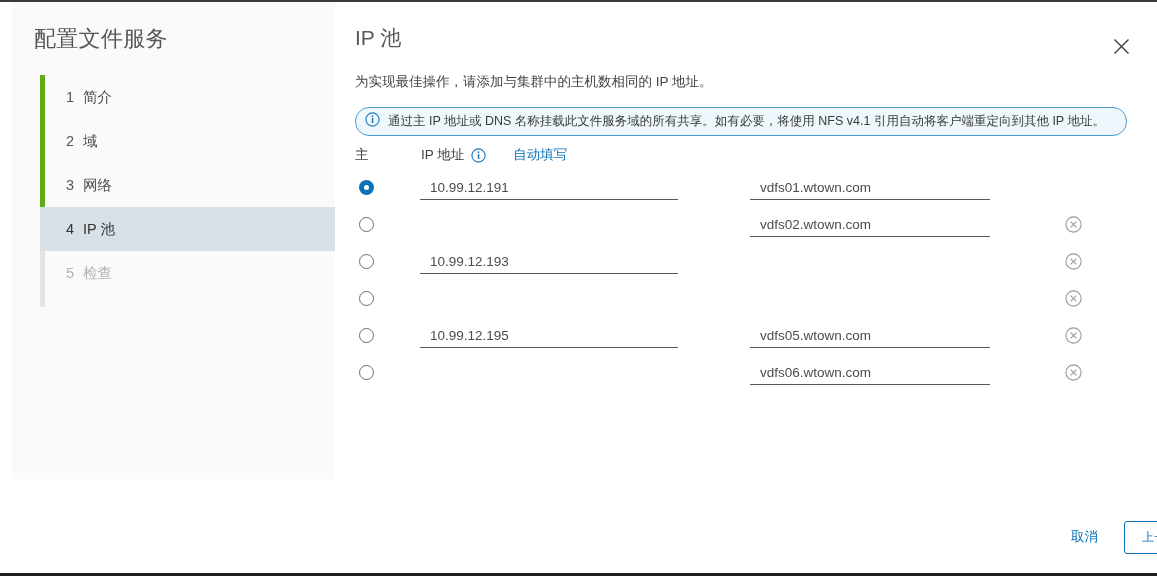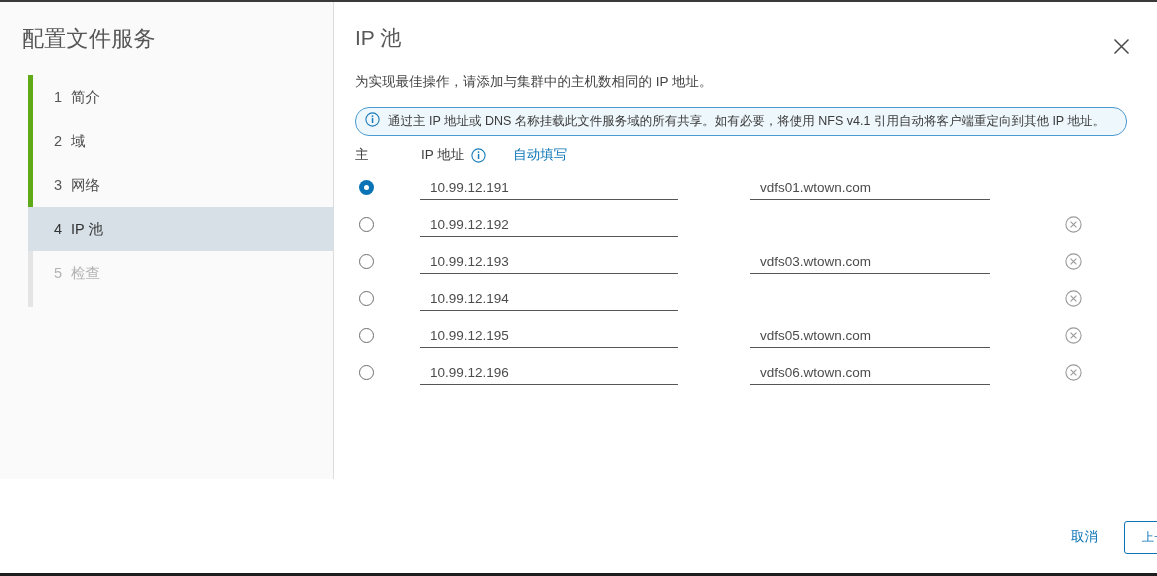--- a/index.html
+++ b/index.html
@@ -14,21 +14,21 @@
     position: relative;
     width: 1157px; height: 576px;
     background: #ffffff;
     border-top: 2px solid #3a3a3a;
     border-bottom: 3px solid #1e1e1e;
   }
 
   
   .sidebar {
     position: absolute;
-    left: 0; top: 0;
+    left: 12px; top: 0;
     width: 334px; height: 477px;
     background: #fafafa;
     border-right: 1px solid #dcdcdc;
   }
   .wizard-title {
     position: absolute;
     left: 22px; top: 22px;
     font-size: 22px;
     font-weight: 400;
     color: #565656;
@@ -316,48 +316,46 @@
           <div class="radio checked"></div>
         </div>
         <input class="field field-ip" type="text" value="10.99.12.191" style="">
         <input class="field field-dns" type="text" value="vdfs01.wtown.com" style="">
       </div>
 
       <div class="row">
         <div class="radio-wrap">
           <div class="radio"></div>
         </div>
-        <input class="field field-ip" type="text" value="10.99.12.192" style="">
+        <input class="field field-dns" type="text" value="vdfs02.wtown.com" style="">
         <div class="del-btn">
           <svg width="17" height="17" viewBox="0 0 17 17">
             <circle cx="8.5" cy="8.5" r="7.6" fill="none" stroke="#9a9a9a" stroke-width="1.1"></circle>
             <path d="M5.6 5.6 L11.4 11.4 M11.4 5.6 L5.6 11.4" stroke="#9a9a9a" stroke-width="1.1" fill="none"></path>
           </svg>
         </div>
       </div>
 
       <div class="row">
         <div class="radio-wrap">
           <div class="radio"></div>
         </div>
         <input class="field field-ip" type="text" value="10.99.12.193" style="">
-        <input class="field field-dns" type="text" value="vdfs03.wtown.com" style="">
-        <div class="del-btn">
-          <svg width="17" height="17" viewBox="0 0 17 17">
-            <circle cx="8.5" cy="8.5" r="7.6" fill="none" stroke="#9a9a9a" stroke-width="1.1"></circle>
-            <path d="M5.6 5.6 L11.4 11.4 M11.4 5.6 L5.6 11.4" stroke="#9a9a9a" stroke-width="1.1" fill="none"></path>
-          </svg>
-        </div>
-      </div>
-
-      <div class="row">
-        <div class="radio-wrap">
-          <div class="radio"></div>
-        </div>
-        <input class="field field-ip" type="text" value="10.99.12.194" style="">
+        <div class="del-btn">
+          <svg width="17" height="17" viewBox="0 0 17 17">
+            <circle cx="8.5" cy="8.5" r="7.6" fill="none" stroke="#9a9a9a" stroke-width="1.1"></circle>
+            <path d="M5.6 5.6 L11.4 11.4 M11.4 5.6 L5.6 11.4" stroke="#9a9a9a" stroke-width="1.1" fill="none"></path>
+          </svg>
+        </div>
+      </div>
+
+      <div class="row">
+        <div class="radio-wrap">
+          <div class="radio"></div>
+        </div>
         <div class="del-btn">
           <svg width="17" height="17" viewBox="0 0 17 17">
             <circle cx="8.5" cy="8.5" r="7.6" fill="none" stroke="#9a9a9a" stroke-width="1.1"></circle>
             <path d="M5.6 5.6 L11.4 11.4 M11.4 5.6 L5.6 11.4" stroke="#9a9a9a" stroke-width="1.1" fill="none"></path>
           </svg>
         </div>
       </div>
 
       <div class="row">
         <div class="radio-wrap">
@@ -370,21 +368,20 @@
             <circle cx="8.5" cy="8.5" r="7.6" fill="none" stroke="#9a9a9a" stroke-width="1.1"></circle>
             <path d="M5.6 5.6 L11.4 11.4 M11.4 5.6 L5.6 11.4" stroke="#9a9a9a" stroke-width="1.1" fill="none"></path>
           </svg>
         </div>
       </div>
 
       <div class="row">
         <div class="radio-wrap">
           <div class="radio"></div>
         </div>
-        <input class="field field-ip" type="text" value="10.99.12.196" style="">
         <input class="field field-dns" type="text" value="vdfs06.wtown.com" style="">
         <div class="del-btn">
           <svg width="17" height="17" viewBox="0 0 17 17">
             <circle cx="8.5" cy="8.5" r="7.6" fill="none" stroke="#9a9a9a" stroke-width="1.1"></circle>
             <path d="M5.6 5.6 L11.4 11.4 M11.4 5.6 L5.6 11.4" stroke="#9a9a9a" stroke-width="1.1" fill="none"></path>
           </svg>
         </div>
       </div>
 
     </div>

